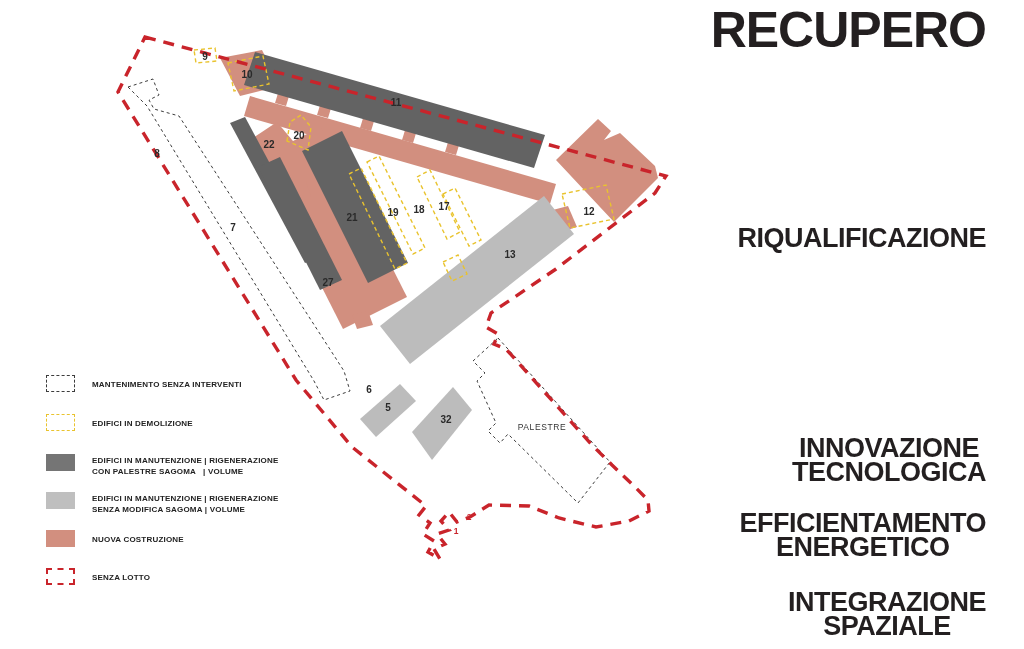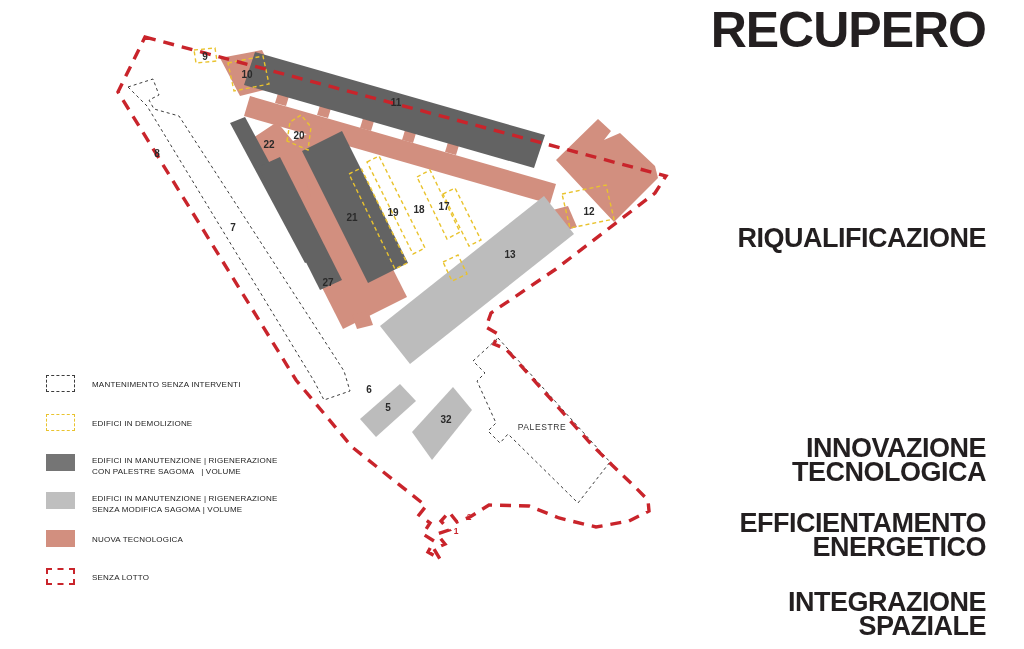--- a/index.html
+++ b/index.html
@@ -21,25 +21,25 @@
   #legend{position:absolute;left:40px;top:0;width:300px;height:649px;}
   .lrow{position:absolute;left:0;height:24px;}
   .sw{position:absolute;left:6px;top:0;width:29px;height:17px;box-sizing:border-box;background:#fff;}
   .sw-dash-black{border:1.6px dashed #3c3c3c;}
   .sw-dash-yellow{border:1.6px dashed #e9c32e;}
   .sw-dark{background:#757575;}
   .sw-light{background:#bfbfbf;}
   .sw-salmon{background:#d28f7f;}
   .sw-dash-red{border:2.6px dashed #c9242b;}
   .ltxt{position:absolute;left:52px;top:4px;font-size:8px;letter-spacing:.2px;color:#222;line-height:11px;}
-  .ltxt span{display:block;white-space:pre;}
+  .ltxt span{display:block;white-space:pre;font-weight:bold;}
   .lrow.twoline .ltxt{top:1px;}
   
   #titles{position:absolute;left:700px;top:0;width:286px;height:649px;}
-  .hw{position:absolute;right:0;text-align:right;font-weight:700;color:#231f20;white-space:nowrap;}
+  .hw{position:absolute;right:0;text-align:center;font-weight:700;color:#231f20;white-space:nowrap;}
   .hw-xl{font-size:50px;letter-spacing:-1px;line-height:52px;}
   .hw-md{font-size:27px;letter-spacing:-.5px;line-height:24px;}
 </style>
 </head>
 <body>
 
 <div id="stage">
 
   <svg id="map" viewBox="0 0 700 649">
 
@@ -142,21 +142,21 @@
     <div class="lrow twoline" style="top:492px">
       <span class="sw sw-light"></span>
       <span class="ltxt">
         <span>EDIFICI IN MANUTENZIONE | RIGENERAZIONE</span>
         <span>SENZA MODIFICA SAGOMA | VOLUME</span>
       </span>
     </div>
     <div class="lrow" style="top:530px">
       <span class="sw sw-salmon"></span>
       <span class="ltxt">
-          <span>NUOVA TECNOLOGICA</span>
+          <span>NUOVA COSTRUZIONE</span>
         </span>
     </div>
     <div class="lrow" style="top:568px">
       <span class="sw sw-dash-red"></span>
       <span class="ltxt">
           <span>SENZA LOTTO</span>
         </span>
     </div>
   </div>
 

